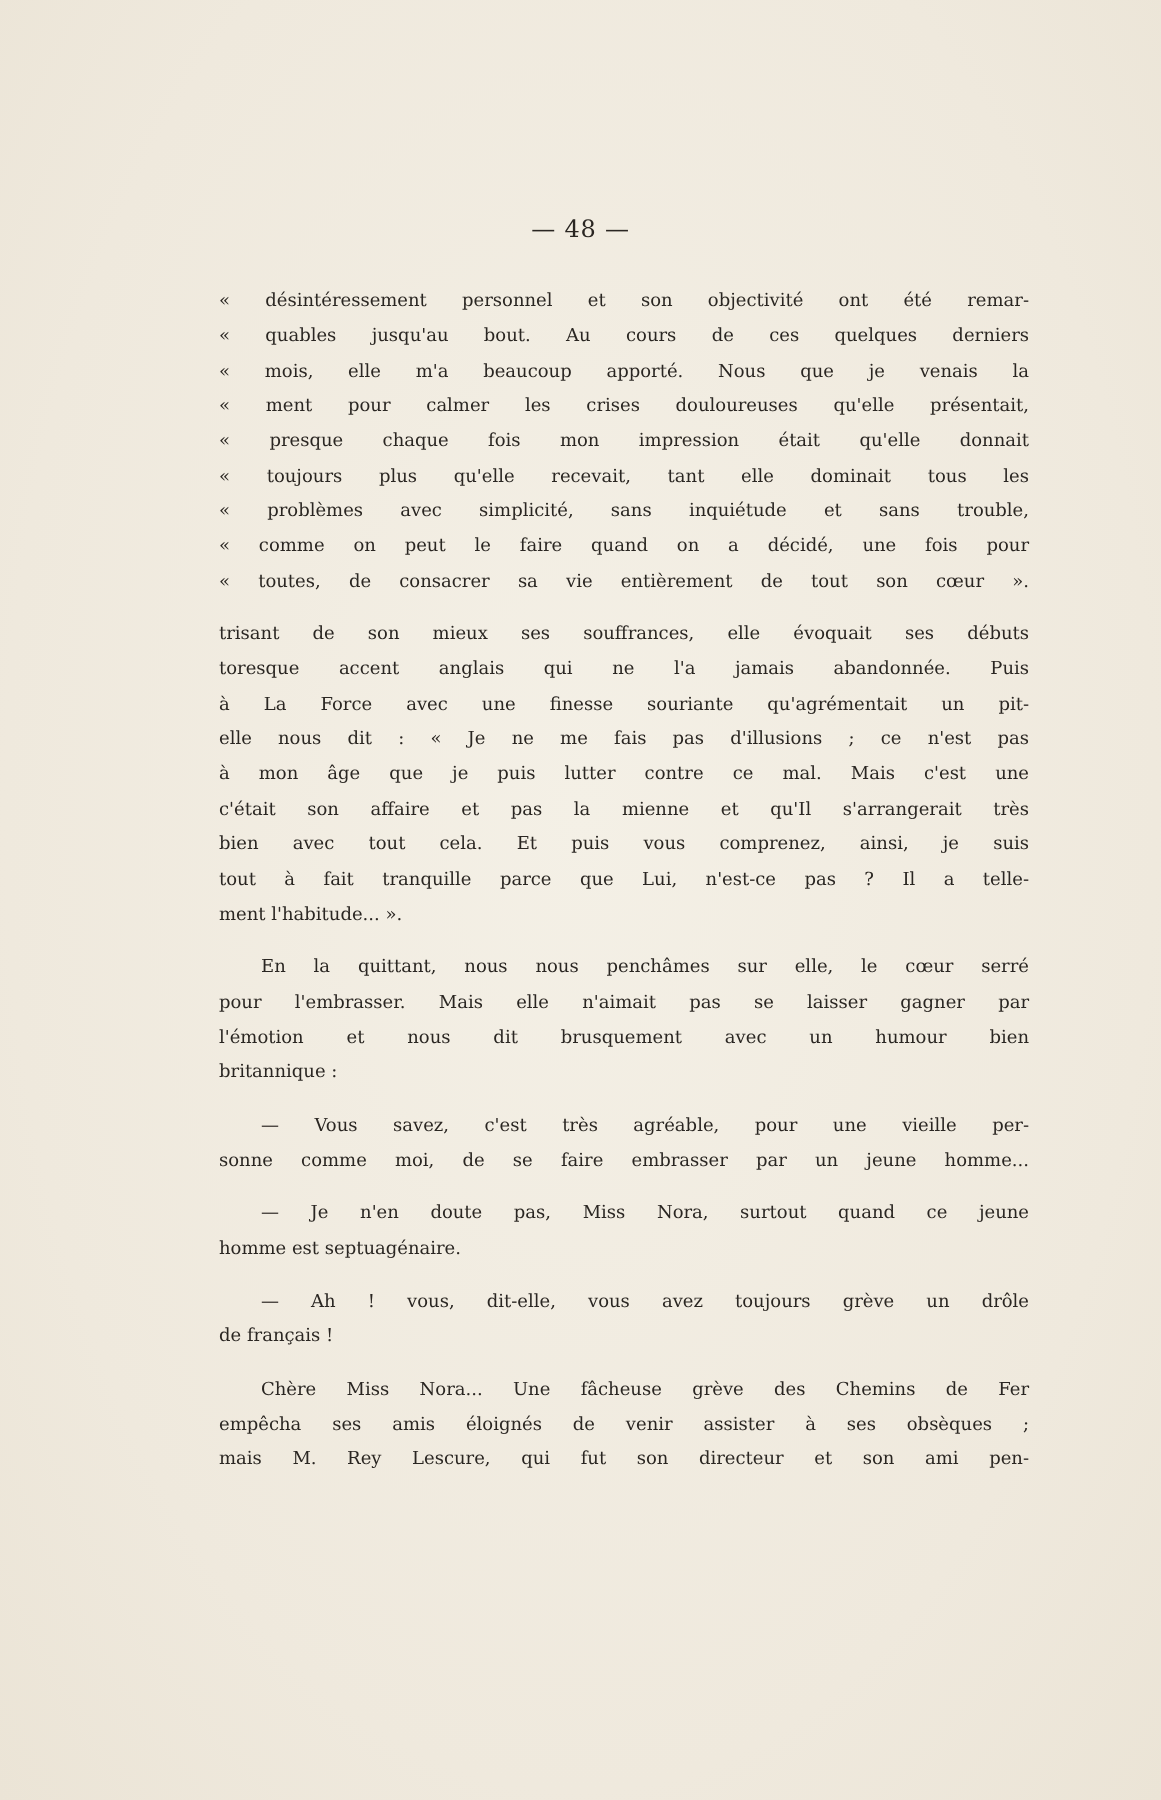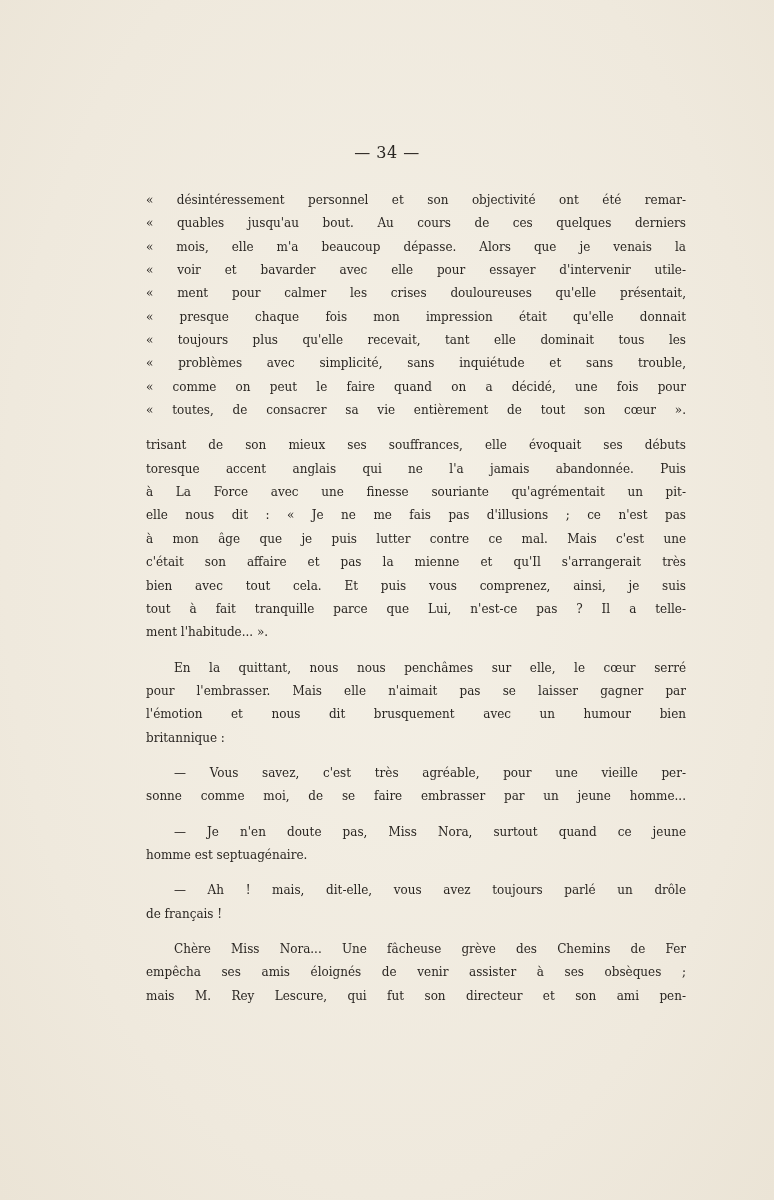--- a/index.html
+++ b/index.html
@@ -29,29 +29,28 @@
     height: 23.35px;
   }
   .line.last { text-align-last: left; }
   .line.indent { padding-left: 28px; }
   .para { margin-bottom: 12px; }
 </style>
 </head>
 <body>
 
 <div class="page">
-  <div class="page-number">— 34 —</div>
+  <div class="page-number">— 48 —</div>
 
   <div class="text-block">
 
     <div class="para">
       <span class="line">« désintéressement personnel et son objectivité ont été remar-</span>
       <span class="line">« quables jusqu'au bout. Au cours de ces quelques derniers</span>
-      <span class="line">« mois, elle m'a beaucoup dépasse. Alors que je venais la</span>
-      <span class="line">« voir et bavarder avec elle pour essayer d'intervenir utile-</span>
+      <span class="line">« mois, elle m'a beaucoup apporté. Nous que je venais la</span>
       <span class="line">« ment pour calmer les crises douloureuses qu'elle présentait,</span>
       <span class="line">« presque chaque fois mon impression était qu'elle donnait</span>
       <span class="line">« toujours plus qu'elle recevait, tant elle dominait tous les</span>
       <span class="line">« problèmes avec simplicité, sans inquiétude et sans trouble,</span>
       <span class="line">« comme on peut le faire quand on a décidé, une fois pour</span>
       <span class="line">« toutes, de consacrer sa vie entièrement de tout son cœur ».</span>
     </div>
 
     <div class="para">
       <span class="line">trisant de son mieux ses souffrances, elle évoquait ses débuts</span>
@@ -76,21 +75,21 @@
       <span class="line indent">— Vous savez, c'est très agréable, pour une vieille per-</span>
       <span class="line">sonne comme moi, de se faire embrasser par un jeune homme...</span>
     </div>
 
     <div class="para">
       <span class="line indent">— Je n'en doute pas, Miss Nora, surtout quand ce jeune</span>
       <span class="line last">homme est septuagénaire.</span>
     </div>
 
     <div class="para">
-      <span class="line indent">— Ah ! mais, dit-elle, vous avez toujours parlé un drôle</span>
+      <span class="line indent">— Ah ! vous, dit-elle, vous avez toujours grève un drôle</span>
       <span class="line last">de français !</span>
     </div>
 
     <div class="para">
       <span class="line indent">Chère Miss Nora... Une fâcheuse grève des Chemins de Fer</span>
       <span class="line">empêcha ses amis éloignés de venir assister à ses obsèques ;</span>
       <span class="line">mais M. Rey Lescure, qui fut son directeur et son ami pen-</span>
     </div>
   </div>
 </div>

